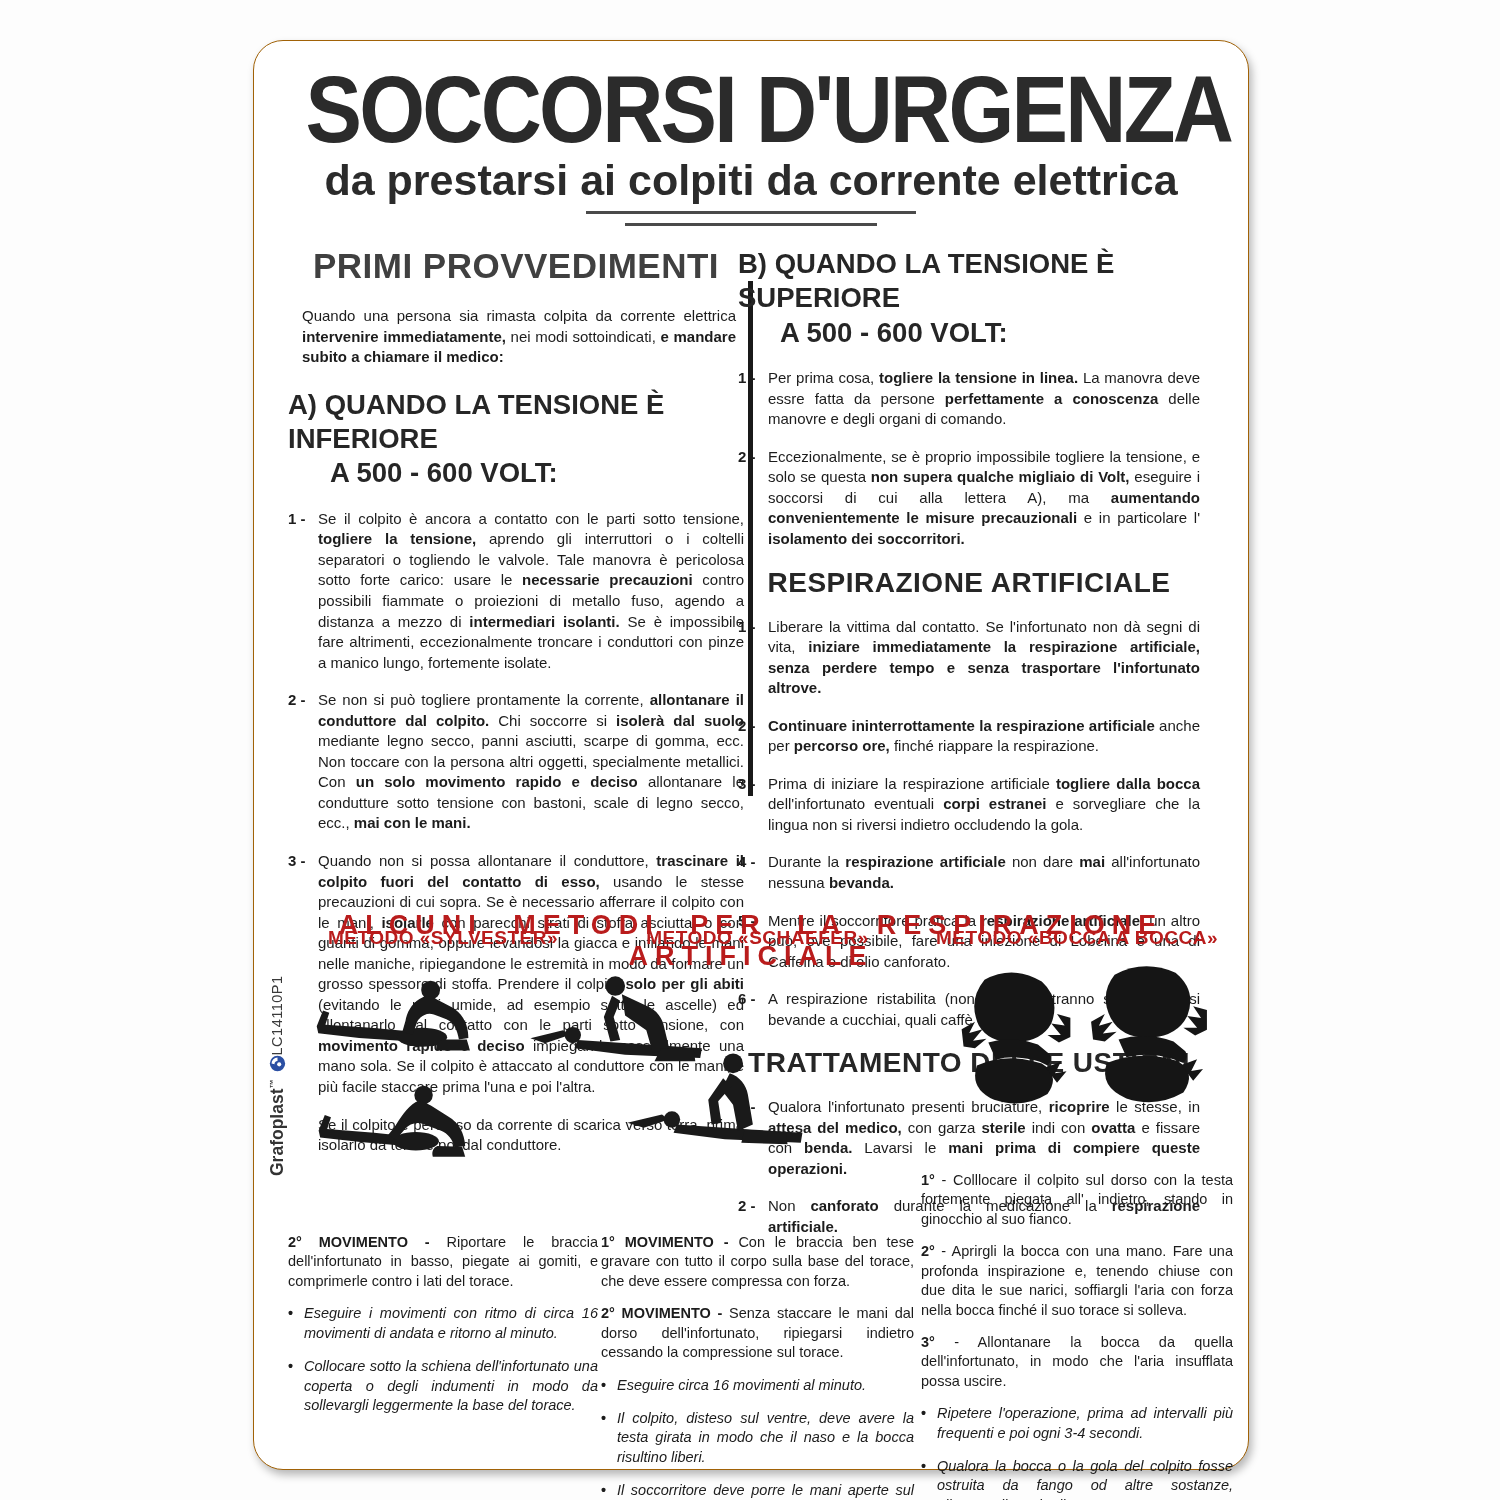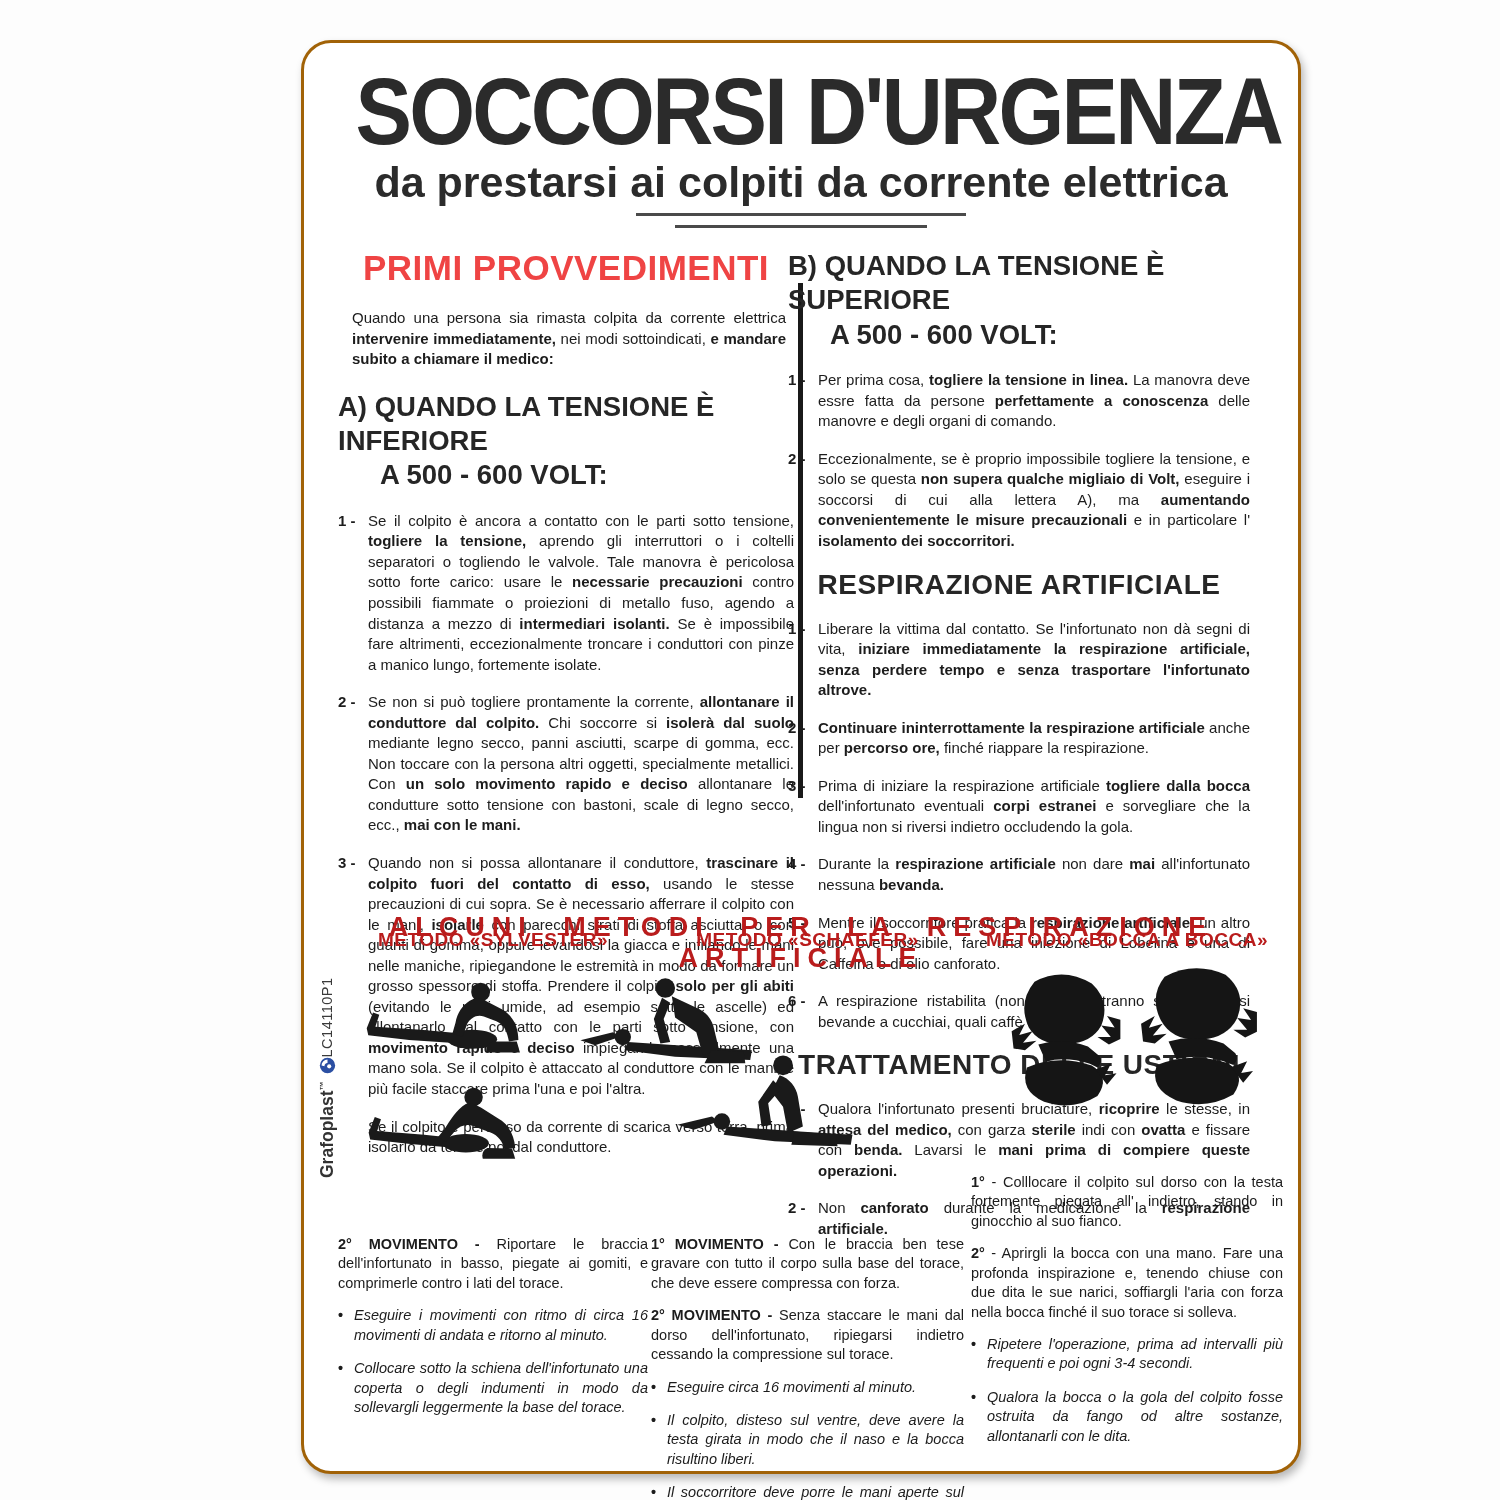--- a/index.html
+++ b/index.html
@@ -1,29 +1,29 @@
 <!DOCTYPE html>
 <html><head>
 <meta charset="utf-8">
 <style>
   html,body{margin:0;padding:0;background:#ffffff;}
   .stage{position:relative;width:1500px;height:1500px;background:#fdfdfd;font-family:"Liberation Sans",sans-serif;color:#1c1c1c;overflow:hidden;}
-  .card{position:absolute;left:253px;top:40px;width:994px;height:1428px;background:#ffffff;border:3px solid #a16207;border-radius:30px;box-shadow:3px 5px 9px rgba(0,0,0,.28);margin-left:48px;}
+  .card{position:absolute;left:253px;top:40px;width:994px;height:1428px;background:#ffffff;border:1px solid #a16207;border-radius:30px;box-shadow:3px 5px 9px rgba(0,0,0,.28);}
   
   .title{position:absolute;top:22px;left:0;width:100%;text-align:center;white-space:nowrap;}
   .title span{display:inline-block;transform:scaleX(.9);transform-origin:center;font-weight:bold;font-size:94px;letter-spacing:-3px;color:#2b2b2b;line-height:1;}
   .subtitle{position:absolute;top:118px;left:0;width:100%;text-align:center;font-weight:bold;font-size:43px;color:#2b2b2b;line-height:1;}
   .rule1,.rule2{position:absolute;left:50%;height:3px;background:#4a4a4a;}
   .rule1{top:170px;width:330px;margin-left:-165px;}
   .rule2{top:182px;width:252px;margin-left:-126px;}
   
   .colL{position:absolute;left:34px;top:205px;width:456px;}
   .colR{position:absolute;left:484px;top:200px;width:462px;}
   .vdivider{position:absolute;left:494px;top:240px;width:5px;height:515px;background:#191919;}
-  .h-primi{text-align:center;font-weight:bold;font-size:35px;letter-spacing:.5px;color:#ef4444;margin:0 0 20px 0;}
+  .h-primi{text-align:center;font-weight:bold;font-size:35px;letter-spacing:.5px;color:#404040;margin:0 0 20px 0;}
   .intro{font-size:15px;line-height:1.37;text-align:justify;padding:0 8px 0 14px;margin:0 0 20px 0;}
   .h-ab{font-weight:bold;font-size:27.5px;color:#262626;line-height:1.25;margin:6px 0 18px 0;}
   .h-ab .l2{display:block;padding-left:42px;}
   .num-item{display:flex;margin:0 0 17px 0;font-size:15px;line-height:1.37;}
   .num-item .num{font-weight:bold;min-width:30px;white-space:nowrap;}
   .num-item .itxt{flex:1;text-align:justify;}
   .note{font-size:15px;line-height:1.37;text-align:justify;margin:6px 0 0 30px;}
   .h-mid{text-align:center;font-weight:bold;font-size:28px;color:#262626;margin:10px 0 18px 0;letter-spacing:.5px;}
   
   .h-metodi{position:absolute;top:869px;left:0;width:100%;text-align:center;font-weight:bold;font-size:27px;letter-spacing:7px;word-spacing:16px;color:#b91c1c;}
@@ -226,20 +226,21 @@
         </div>
       <div class="bullet">
           <span class="dot">•</span>
           <span class="itxt">Il soccorritore deve porre le mani aperte sul dorso del colpito (alle costole più basse) e coi pollici quasi a contatto tra loro.</span>
         </div>
     </div>
 
     <div class="mcol mcol3">
       <p class="mov"><b>1°</b> - Colllocare il colpito sul dorso con la testa fortemente piegata all' indietro, stando in ginocchio al suo fianco.</p>
       <p class="mov"><b>2°</b> - Aprirgli la bocca con una mano. Fare una profonda inspirazione e, tenendo chiuse con due dita le sue narici, soffiargli l'aria con forza nella bocca finché il suo torace si solleva.</p>
+      <p class="mov"><b>3°</b> - Allontanare la bocca da quella dell'infortunato, in modo che l'aria insufflata possa uscire.</p>
       <div class="bullet">
           <span class="dot">•</span>
           <span class="itxt">Ripetere l'operazione, prima ad intervalli più frequenti e poi ogni 3-4 secondi.</span>
         </div>
       <div class="bullet">
           <span class="dot">•</span>
           <span class="itxt">Qualora la bocca o la gola del colpito fosse ostruita da fango od altre sostanze, allontanarli con le dita.</span>
         </div>
 
     </div>

